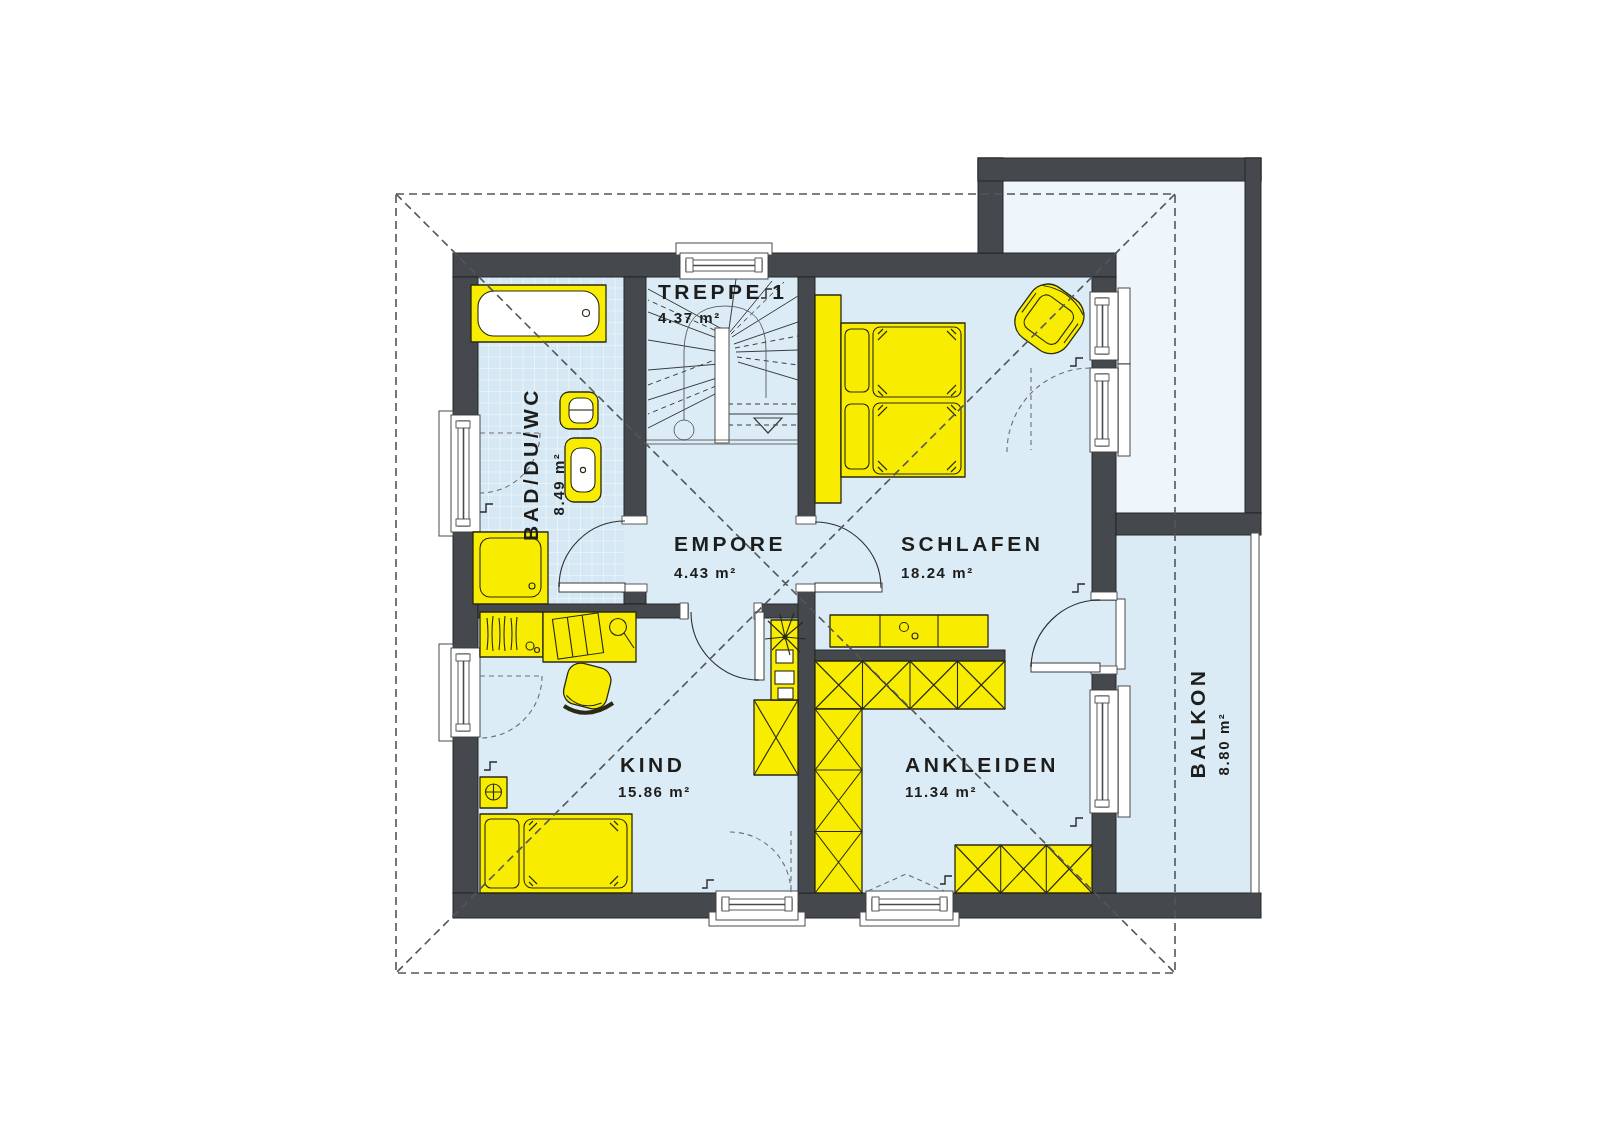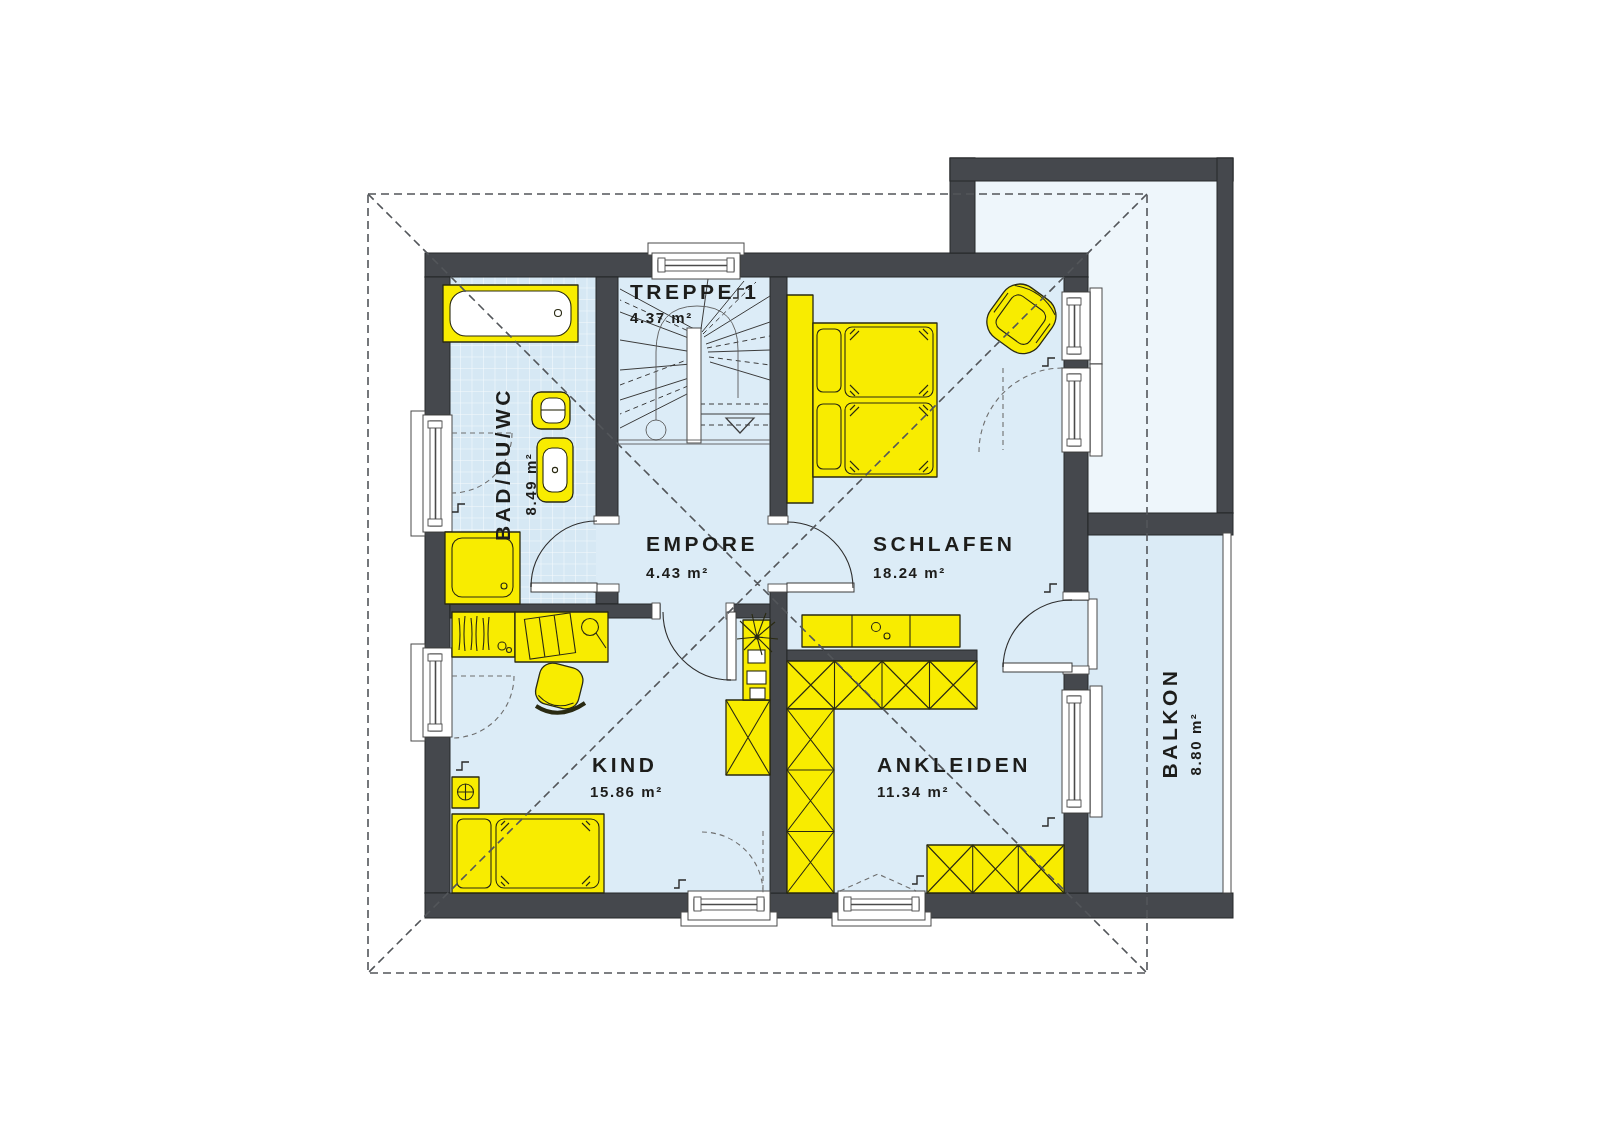--- a/index.html
+++ b/index.html
@@ -1,16 +1,16 @@
 <!DOCTYPE html>
 <html style="--c-wall: #45484d; --c-floor: #dcecf7; --c-floor_light: #eef6fb; --c-balcony: #dbebf6; --c-tile: #d6e8f4; --c-yellow: #f8ec00; --c-ink: #1d1d1b; --c-dash: #53565a;"><head>
 <meta charset="utf-8">
 <style>
   html,body{margin:0;padding:0;background:#ffffff;}
-  .stage{position:relative;width:1468px;height:1132px;background:#ffffff;overflow:hidden;}
+  .stage{position:relative;width:1468px;height:1132px;background:#ffffff;overflow:hidden;margin-left:28px;}
   svg{display:block}
   .wall{fill:var(--c-wall);stroke:#26282b;stroke-width:1;}
   .floor{fill:var(--c-floor);}
   .floor-light{fill:var(--c-floor_light);}
   .floor-balcony{fill:var(--c-balcony);}
   .tilebase{fill:var(--c-tile);}
   .yellow{fill:var(--c-yellow);stroke:#2a2a12;stroke-width:1.3;stroke-linejoin:round;}
   .white{fill:#ffffff;stroke:#4a4a4a;stroke-width:1;}
   .whitecap{fill:#ffffff;stroke:#4a4a4a;stroke-width:0.9;}
   .furnline{stroke:#2a2a12;stroke-width:1.1;fill:none;}

